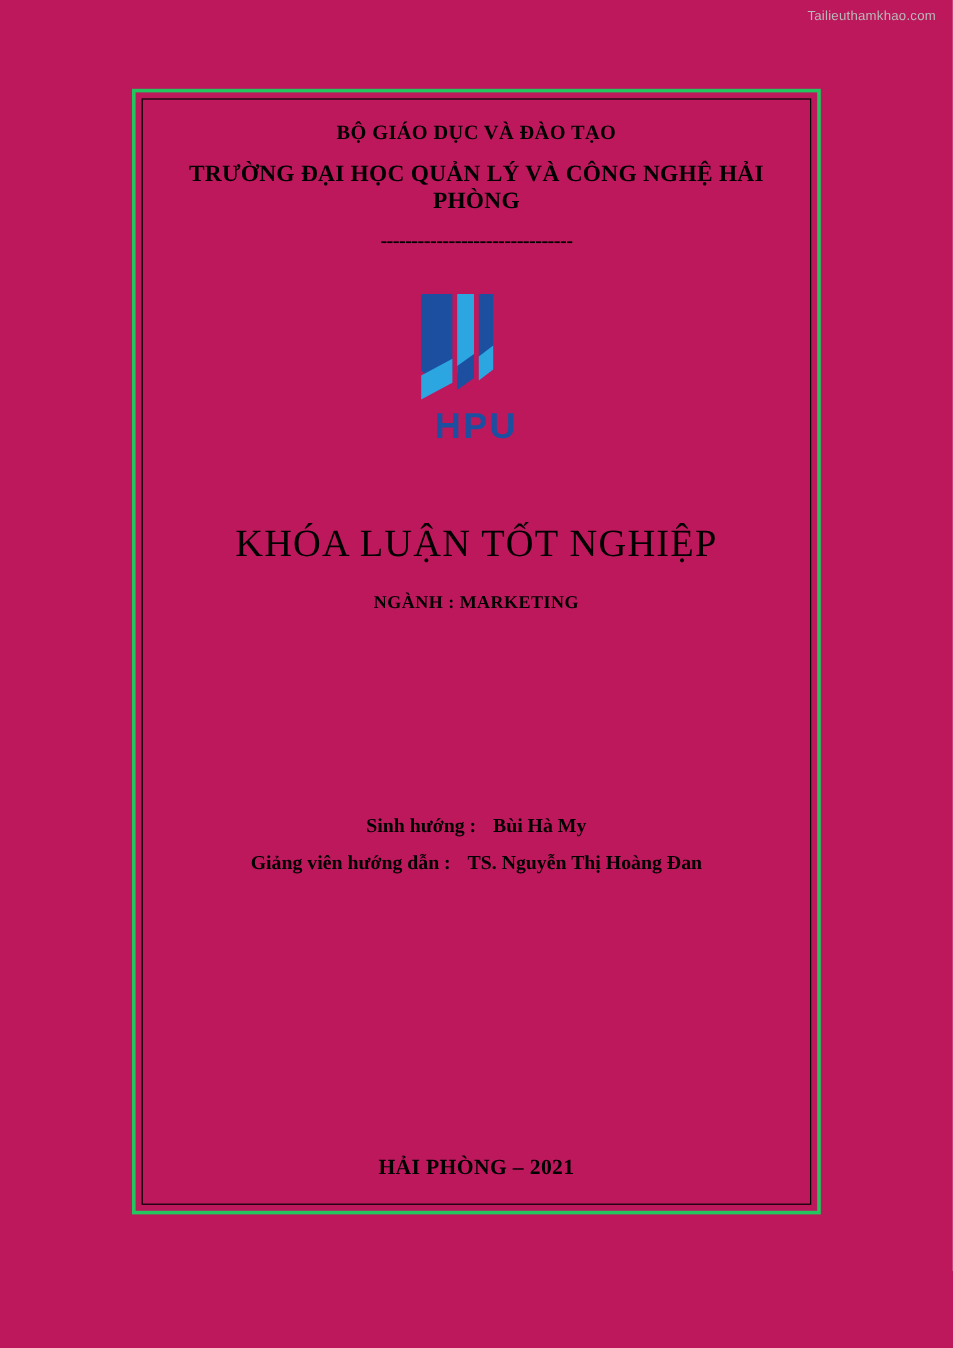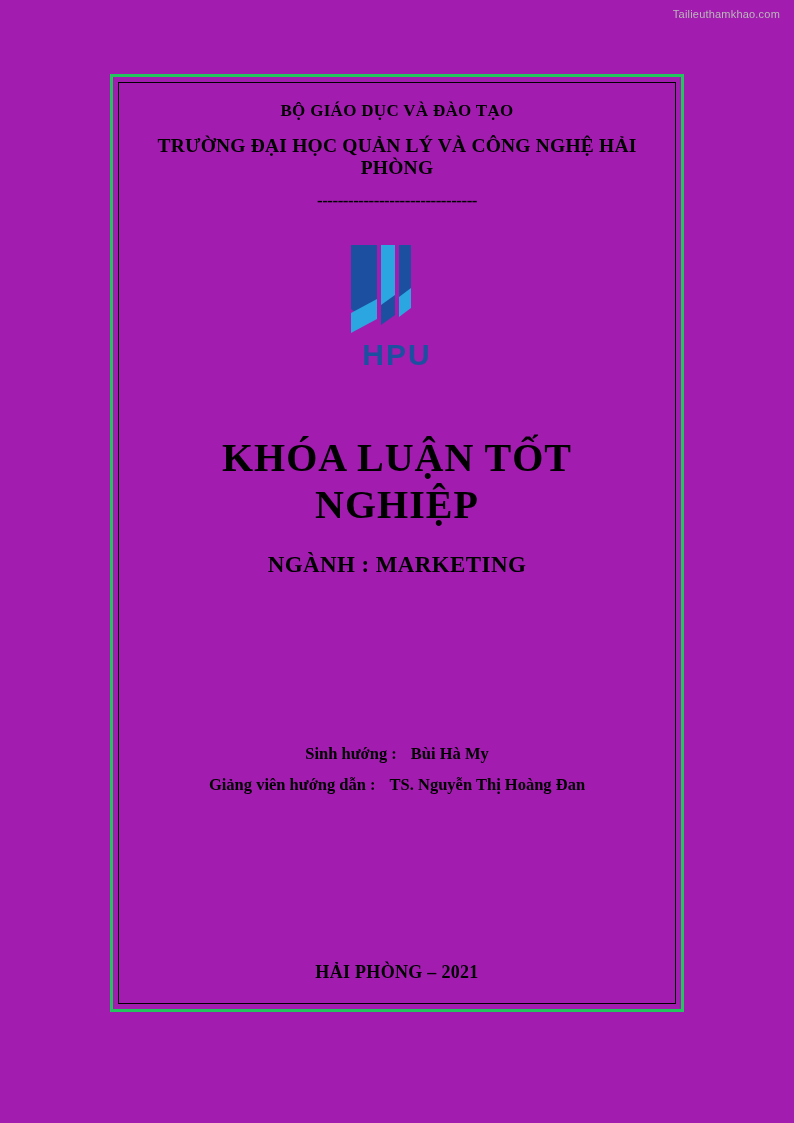--- a/index.html
+++ b/index.html
@@ -10,21 +10,21 @@
   body {
     width: 794px;
     height: 1123px;
     position: relative;
     font-family: "Liberation Serif", serif;
     overflow: hidden;
   }
   .page {
     position: absolute;
     inset: 0;
-    background: #a21caf;
+    background: #be185d;
   }
   .watermark {
     position: absolute;
     top: 8px;
     right: 14px;
     font-family: "Liberation Sans", sans-serif;
     font-size: 11px;
     color: #b9b9b9;
     letter-spacing: 0.2px;
   }
@@ -80,27 +80,27 @@
     display: flex;
     justify-content: center;
     align-items: center;
   }
   .logo {
     width: 120px;
     height: 135px;
     display: block;
   }
   .title-main {
-    font-size: 40px;
-    font-weight: bold;
+    font-size: 32px;
+    font-weight: normal;
     letter-spacing: 1px;
     margin-top: 62px;
   }
   .title-sub {
-    font-size: 23px;
+    font-size: 15px;
     font-weight: bold;
     letter-spacing: 0.4px;
     margin-top: 24px;
   }
   .people {
     margin-top: 160px;
   }
   .person-row {
     font-size: 16.5px;
     font-weight: bold;

